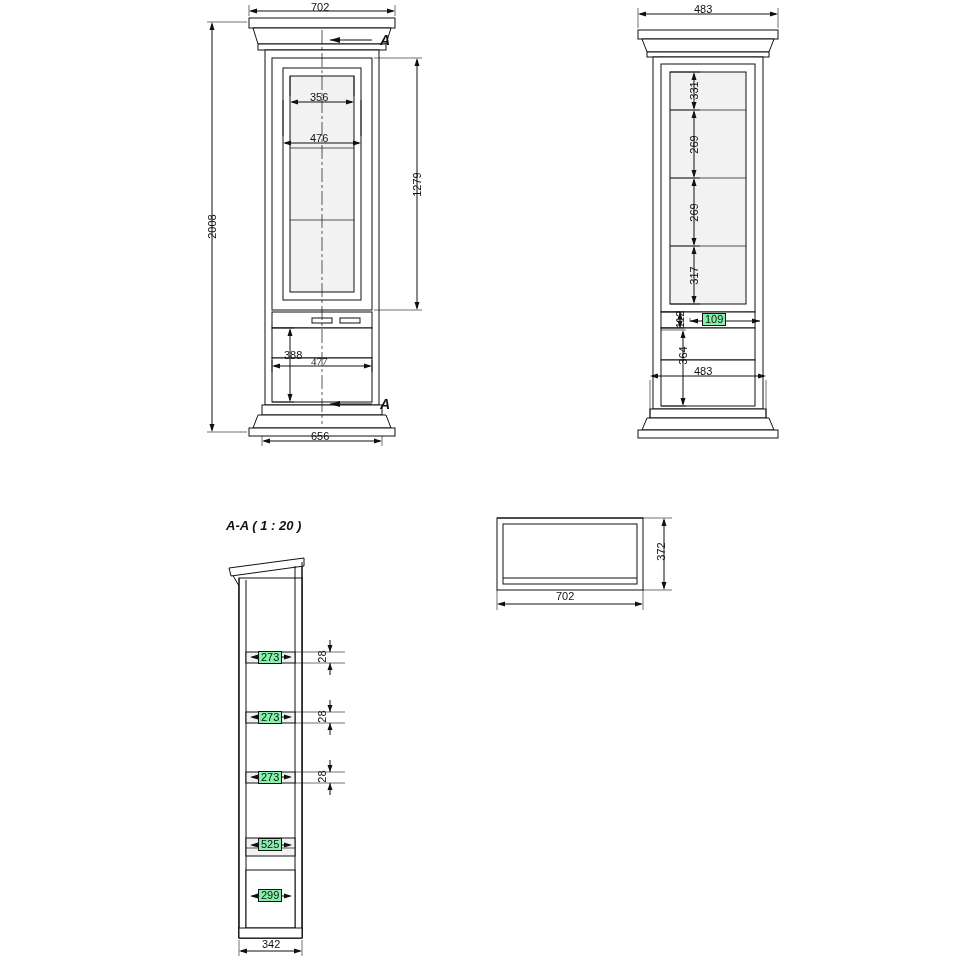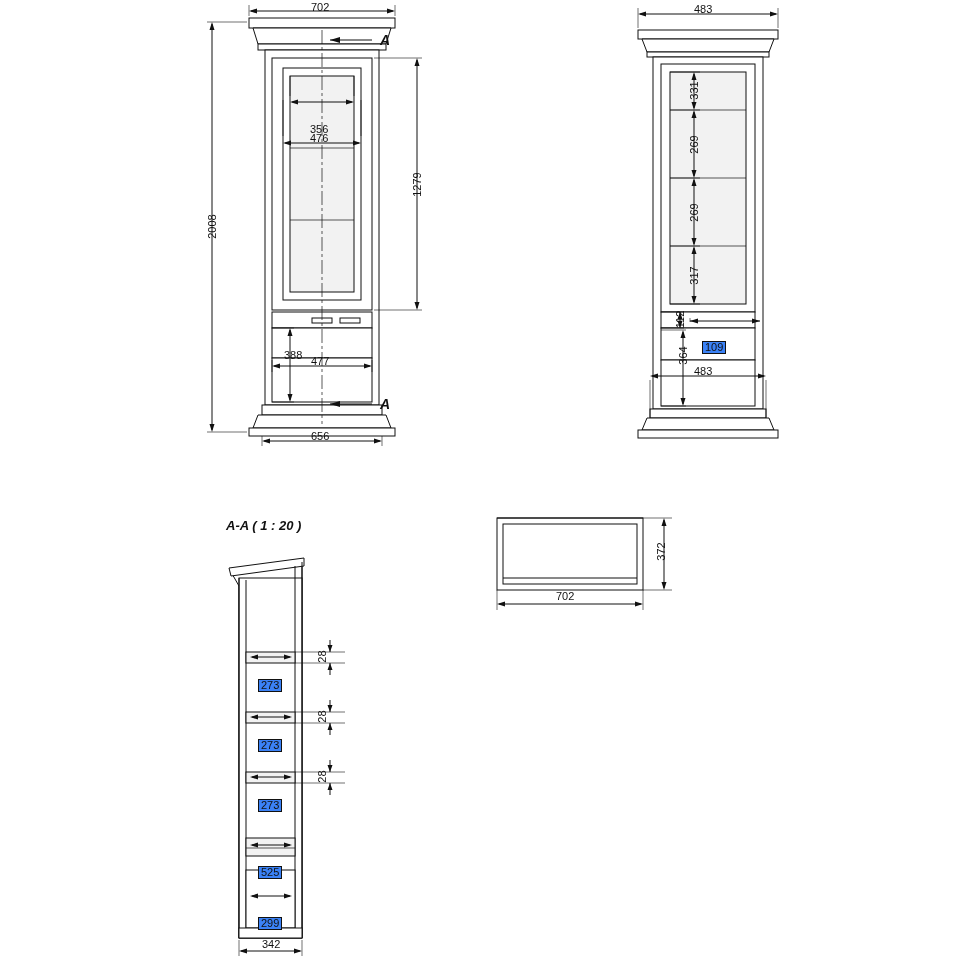--- a/index.html
+++ b/index.html
@@ -1,20 +1,20 @@
 <!DOCTYPE html>
 <html><head>
 <meta charset="utf-8">
 <style>
   html,body{margin:0;padding:0;background:#ffffff;}
   body{width:970px;height:971px;position:relative;font-family:"Liberation Sans",sans-serif;color:#1a1a1a;overflow:hidden;}
   #sheet{position:absolute;left:0;top:0;width:804px;height:971px;}
   .dim{position:absolute;font-size:11px;color:#111;white-space:nowrap;line-height:1;}
   .dim.rot{transform-origin:center center;transform:rotate(-90deg);}
-  .dimbox{position:absolute;font-size:11px;color:#111;white-space:nowrap;line-height:1;border:1px solid #111;background:#3b82f6;padding:0 2px;margin-top:28px;}
+  .dimbox{position:absolute;font-size:11px;color:#111;white-space:nowrap;line-height:1;border:1px solid #111;background:#86efac;padding:0 2px;}
   .sectiontitle{position:absolute;font-size:13px;font-style:italic;font-weight:bold;color:#111;white-space:nowrap;}
   .mark{position:absolute;font-size:14px;font-style:italic;font-weight:bold;color:#111;}
   svg{position:absolute;left:0;top:0;}
   .ln{stroke:#111;stroke-width:1;fill:none;}
   .thin{stroke:#111;stroke-width:0.7;fill:none;}
   .fillw{fill:#ffffff;stroke:#111;stroke-width:1;}
   .fillg{fill:#f2f2f2;stroke:#111;stroke-width:1;}
   .center{stroke:#111;stroke-width:0.7;stroke-dasharray:14 3 3 3;fill:none;}
   .ext{stroke:#111;stroke-width:0.6;fill:none;}
 </style>
@@ -246,23 +246,23 @@
     <line class="ext" x1="643" y1="590" x2="643" y2="610"></line>
     <line class="ln" x1="499" y1="604" x2="641" y2="604"></line>
     <polygon points="497,604 505,601.5 505,606.5" fill="#111"></polygon>
     <polygon points="643,604 635,601.5 635,606.5" fill="#111"></polygon>
   </svg>
 
   <div class="dim" style="left:311px;top:2px;">702</div>
   <div class="dim" style="left:311px;top:431px;">656</div>
   <div class="dim rot" style="left:197px;top:221px;width:30px;text-align:center;">2008</div>
   <div class="dim rot" style="left:402px;top:179px;width:30px;text-align:center;">1279</div>
-  <div class="dim" style="left:310px;top:92px;margin-top:32px;">356</div>
+  <div class="dim" style="left:310px;top:92px;">356</div>
   <div class="dim" style="left:310px;top:133px;">476</div>
-  <div class="dim" style="left:311px;top:356px;">477</div>
+  <div class="dim" style="left:311px;top:356px;font-family:Liberation Serif, serif;">477</div>
   <div class="dim" style="left:284px;top:350px;">388</div>
   <div class="mark" style="left:380px;top:32px;">A</div>
   <div class="mark" style="left:380px;top:396px;">A</div>
 
   <div class="dim" style="left:694px;top:4px;">483</div>
   <div class="dim" style="left:694px;top:366px;">483</div>
   <div class="dim rot" style="left:679px;top:85px;width:30px;text-align:center;">331</div>
   <div class="dim rot" style="left:679px;top:139px;width:30px;text-align:center;">269</div>
   <div class="dim rot" style="left:679px;top:207px;width:30px;text-align:center;">269</div>
   <div class="dim rot" style="left:679px;top:270px;width:30px;text-align:center;">317</div>

